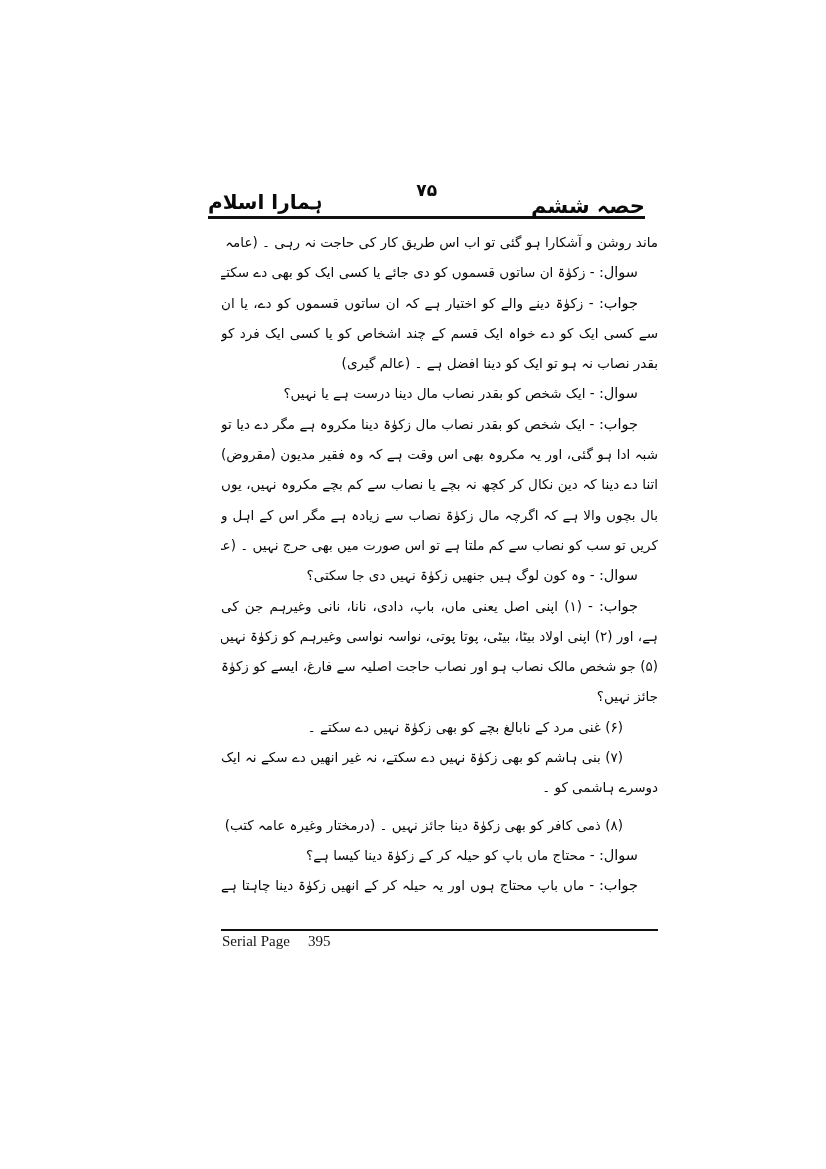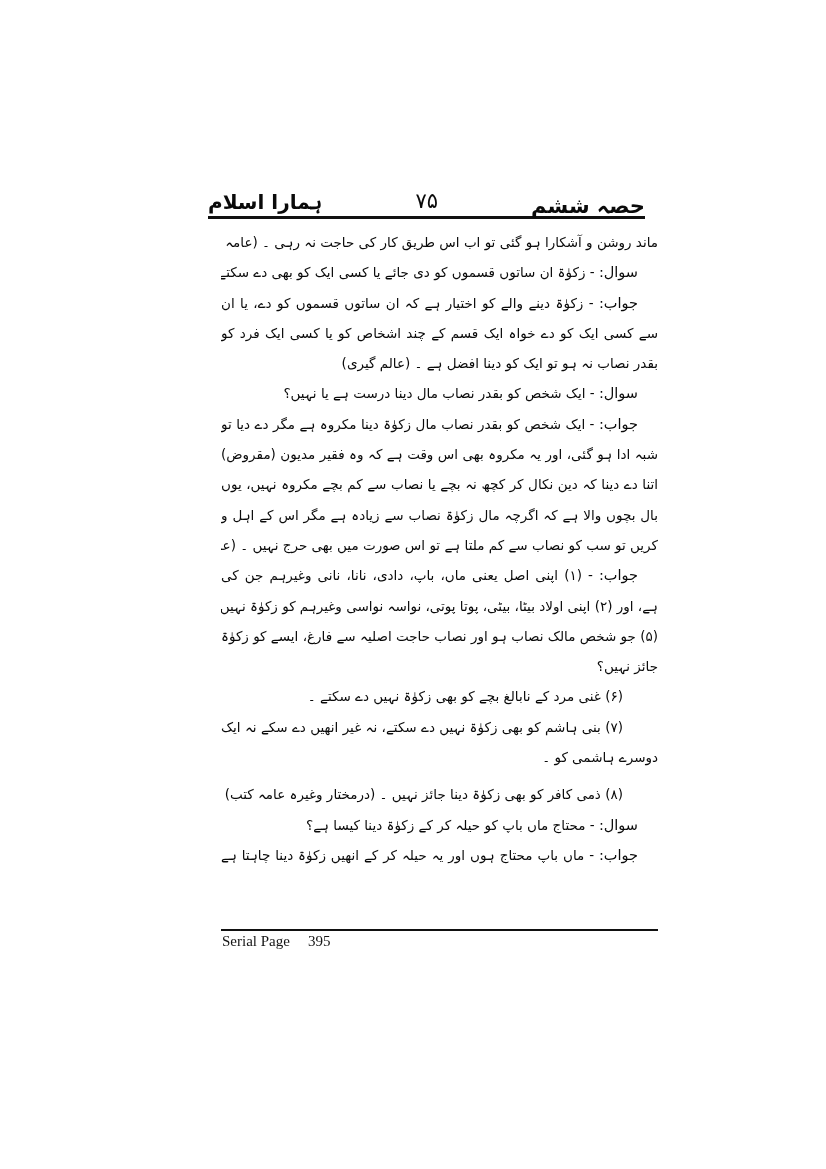--- a/index.html
+++ b/index.html
@@ -7,21 +7,21 @@
     width:826px;height:1169px;background:#ffffff;position:relative;
     font-family:"DejaVu Sans", sans-serif;color:#0a0a0a;overflow:hidden;
   }
   .page-header{
     position:absolute;left:208px;top:158px;width:437px;height:58px;
     border-bottom:3px solid #111;
     display:flex;flex-direction:row-reverse;justify-content:space-between;align-items:flex-end;
     direction:rtl;
   }
   .hdr-right{font-size:20px;font-weight:bold;letter-spacing:1px;padding-bottom:2px;}
-  .hdr-center{font-size:21px;font-weight:normal;padding-bottom:3px;}
+  .hdr-center{font-size:17px;font-weight:bold;padding-bottom:16px;}
   .hdr-left{font-size:21px;font-weight:bold;padding-bottom:0px;transform:translateY(2px);}
   .body-text{
     position:absolute;left:221px;top:227px;width:437px;
     direction:rtl;
   }
   .uline{
     height:30.3px;line-height:30.3px;font-size:13.5px;
     direction:rtl;text-align:right;white-space:nowrap;overflow:hidden;
   }
   .uline.fill{
@@ -53,20 +53,21 @@
     <div class="uline" style="padding-right: 20px;"><span class="qa">سوال:</span><span> - زکوٰۃ ان ساتوں قسموں کو دی جائے یا کسی ایک کو بھی دے سکتے ہیں؟</span></div>
     <div class="uline fill" style="padding-right: 20px;"><span class="qa">جواب:</span><span> - زکوٰۃ دینے والے کو اختیار ہے کہ ان ساتوں قسموں کو دے، یا ان میں</span></div>
     <div class="uline fill"><span class="qa"></span><span>سے کسی ایک کو دے خواہ ایک قسم کے چند اشخاص کو یا کسی ایک فرد کو اور مال زکوٰۃ اگر</span></div>
     <div class="uline"><span class="qa"></span><span>بقدر نصاب نہ ہو تو ایک کو دینا افضل ہے ۔ (عالم گیری)</span></div>
     <div class="uline" style="padding-right: 20px;"><span class="qa">سوال:</span><span> - ایک شخص کو بقدر نصاب مال دینا درست ہے یا نہیں؟</span></div>
     <div class="uline fill" style="padding-right: 20px;"><span class="qa">جواب:</span><span> - ایک شخص کو بقدر نصاب مال زکوٰۃ دینا مکروہ ہے مگر دے دیا تو زکوٰۃ بلا</span></div>
     <div class="uline fill"><span class="qa"></span><span>شبہ ادا ہو گئی، اور یہ مکروہ بھی اس وقت ہے کہ وہ فقیر مدیون (مقروض) نہ ہو اور مدیون ہو تو</span></div>
     <div class="uline fill"><span class="qa"></span><span>اتنا دے دینا کہ دین نکال کر کچھ نہ بچے یا نصاب سے کم بچے مکروہ نہیں، یوں ہی اگر وہ فقیر</span></div>
     <div class="uline fill"><span class="qa"></span><span>بال بچوں والا ہے کہ اگرچہ مال زکوٰۃ نصاب سے زیادہ ہے مگر اس کے اہل و عیال پر تقسیم</span></div>
     <div class="uline"><span class="qa"></span><span>کریں تو سب کو نصاب سے کم ملتا ہے تو اس صورت میں بھی حرج نہیں ۔ (عالم گیری)</span></div>
+    <div class="uline" style="padding-right: 20px;"><span class="qa">سوال:</span><span> - وہ کون لوگ ہیں جنھیں زکوٰۃ نہیں دی جا سکتی؟</span></div>
     <div class="uline fill" style="padding-right: 20px;"><span class="qa">جواب:</span><span> - (۱) اپنی اصل یعنی ماں، باپ، دادی، نانا، نانی وغیرہم جن کی اولاد میں یہ</span></div>
     <div class="uline"><span class="qa"></span><span>ہے، اور (۲) اپنی اولاد بیٹا، بیٹی، پوتا پوتی، نواسہ نواسی وغیرہم کو زکوٰۃ نہیں دے سکتا ۔</span></div>
     <div class="uline fill"><span class="qa"></span><span>(۵) جو شخص مالک نصاب ہو اور نصاب حاجت اصلیہ سے فارغ، ایسے کو زکوٰۃ دینا</span></div>
     <div class="uline"><span class="qa"></span><span>جائز نہیں؟</span></div>
     <div class="uline" style="padding-right: 35px;"><span class="qa"></span><span>(۶) غنی مرد کے نابالغ بچے کو بھی زکوٰۃ نہیں دے سکتے ۔</span></div>
     <div class="uline fill" style="padding-right: 35px;"><span class="qa"></span><span>(۷) بنی ہاشم کو بھی زکوٰۃ نہیں دے سکتے، نہ غیر انھیں دے سکے نہ ایک ہاشمی</span></div>
     <div class="uline"><span class="qa"></span><span>دوسرے ہاشمی کو ۔</span></div>
     <div class="uline" style="padding-right: 35px; margin-top: 7px;"><span class="qa"></span><span>(۸) ذمی کافر کو بھی زکوٰۃ دینا جائز نہیں ۔ (درمختار وغیرہ عامہ کتب)</span></div>
     <div class="uline" style="padding-right: 20px;"><span class="qa">سوال:</span><span> - محتاج ماں باپ کو حیلہ کر کے زکوٰۃ دینا کیسا ہے؟</span></div>
     <div class="uline fill" style="padding-right: 20px;"><span class="qa">جواب:</span><span> - ماں باپ محتاج ہوں اور یہ حیلہ کر کے انھیں زکوٰۃ دینا چاہتا ہے کہ یہ کسی</span></div>

